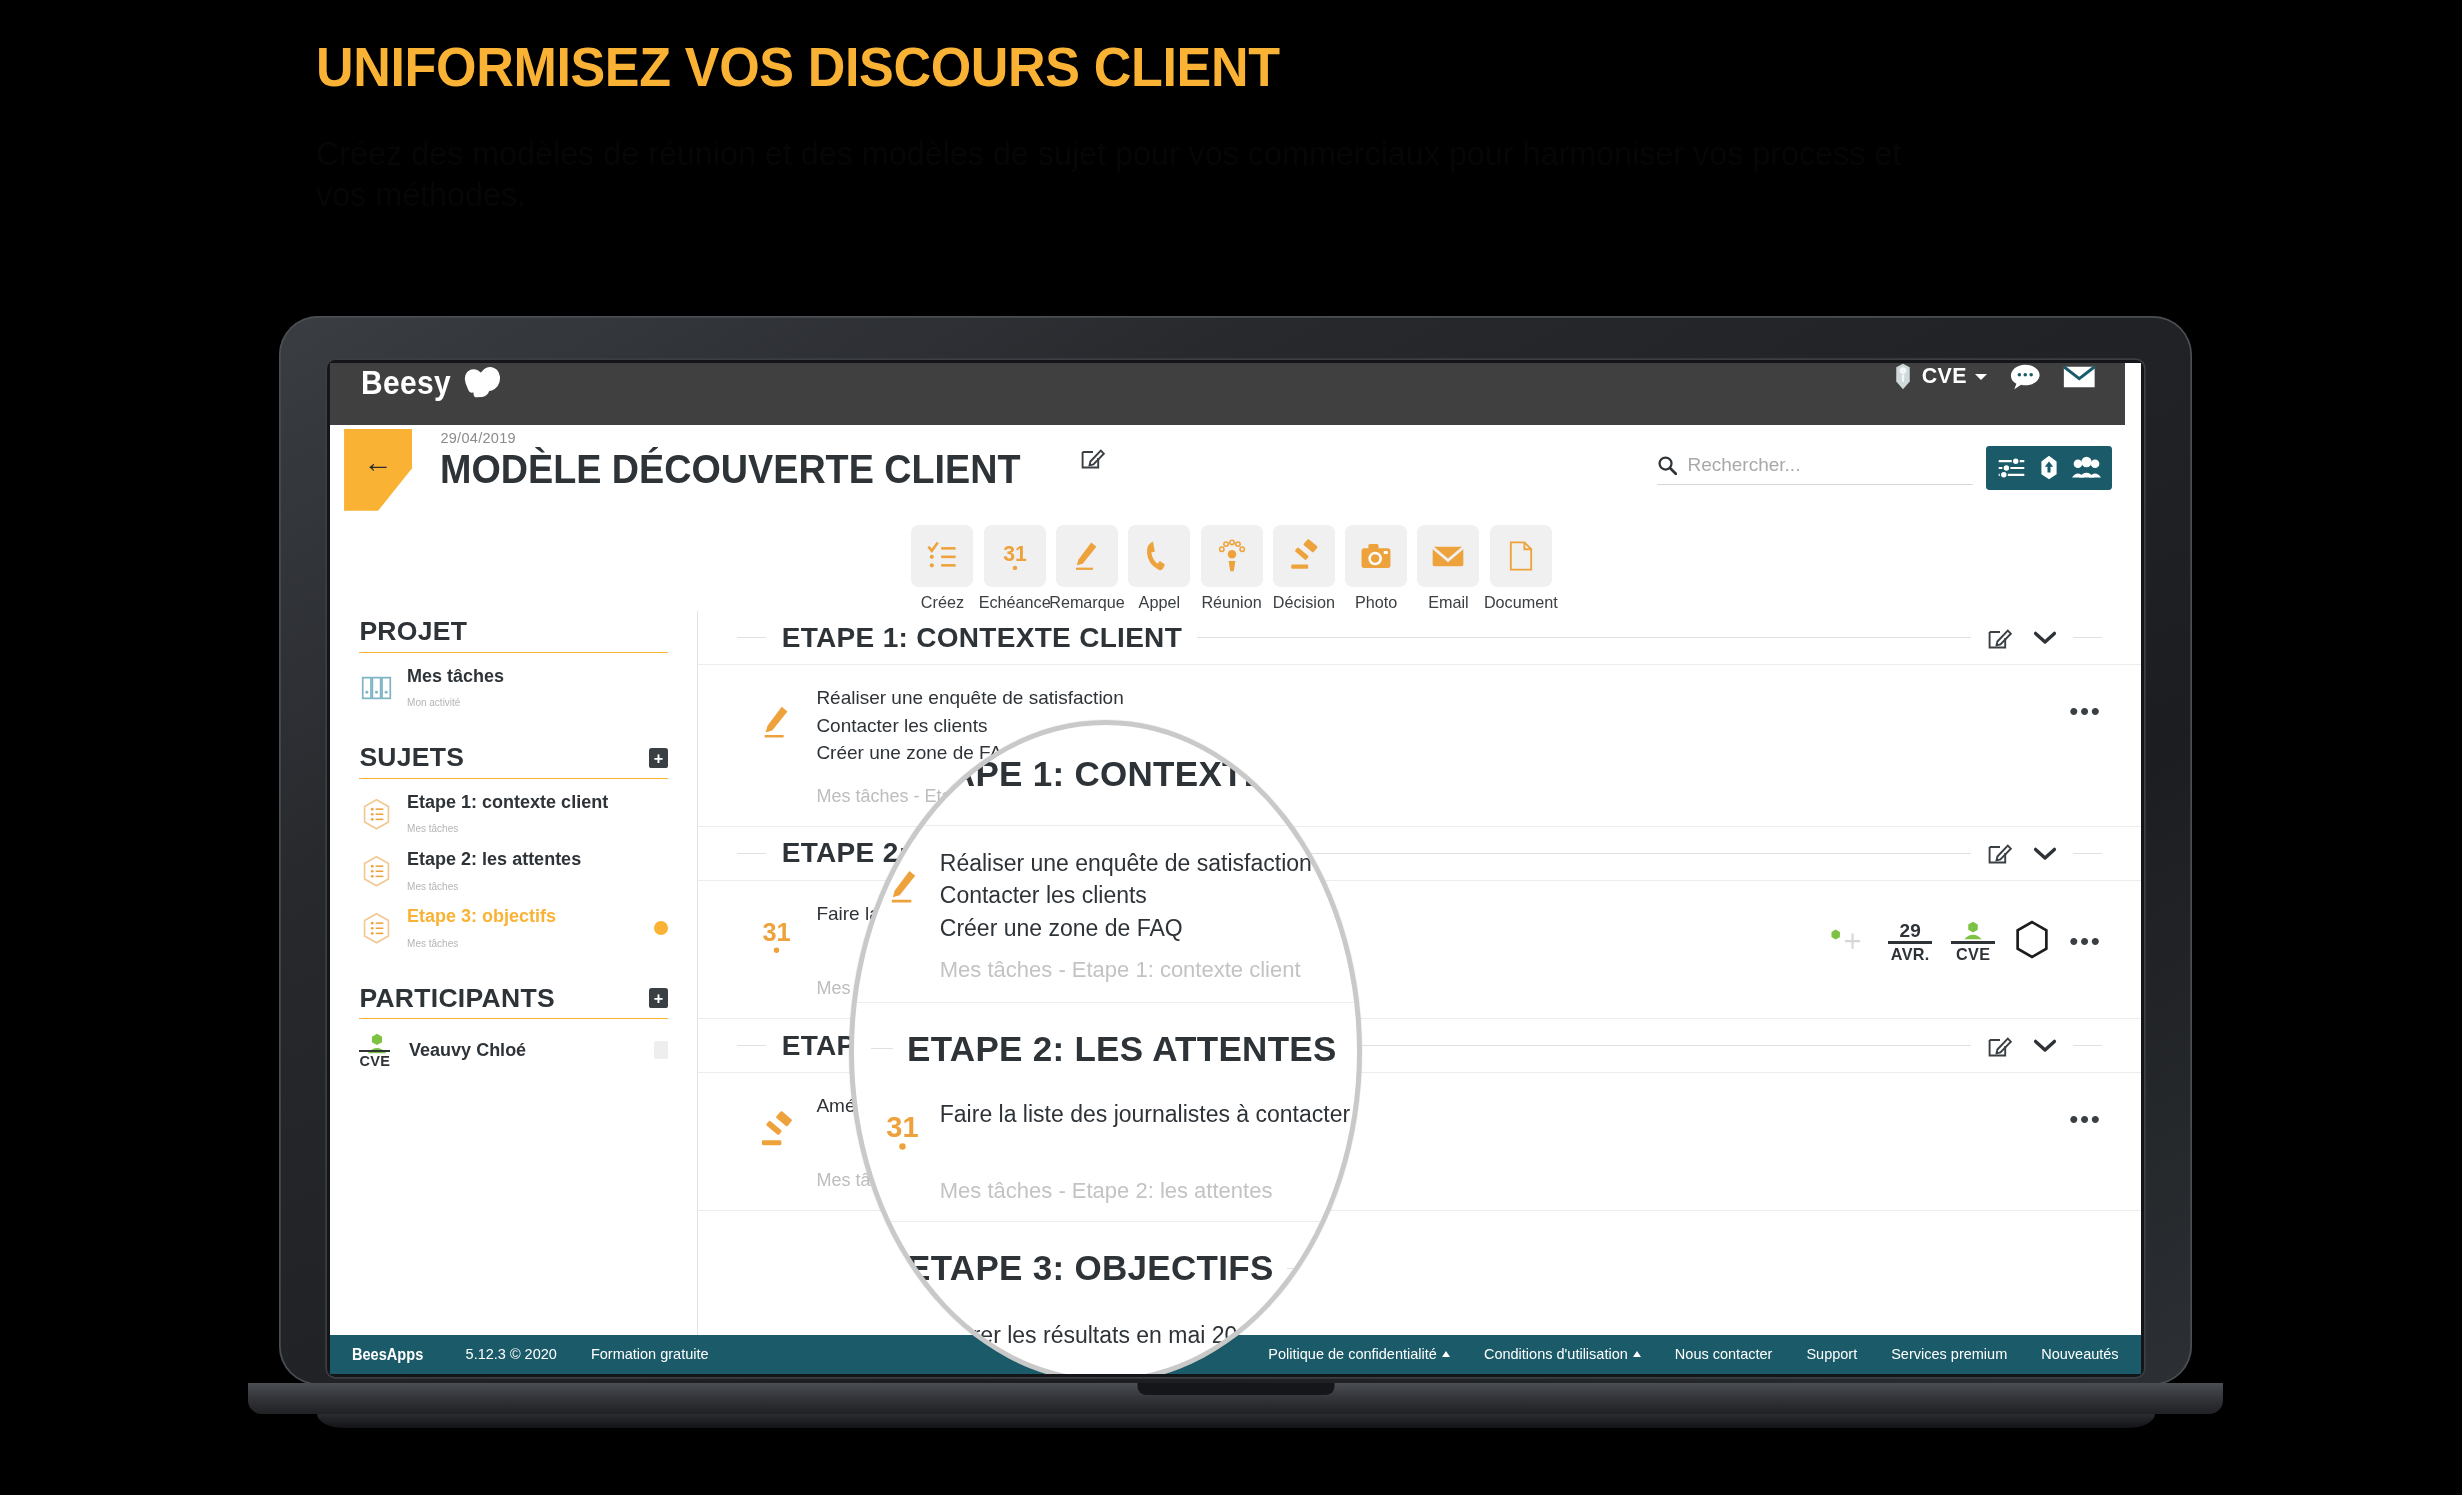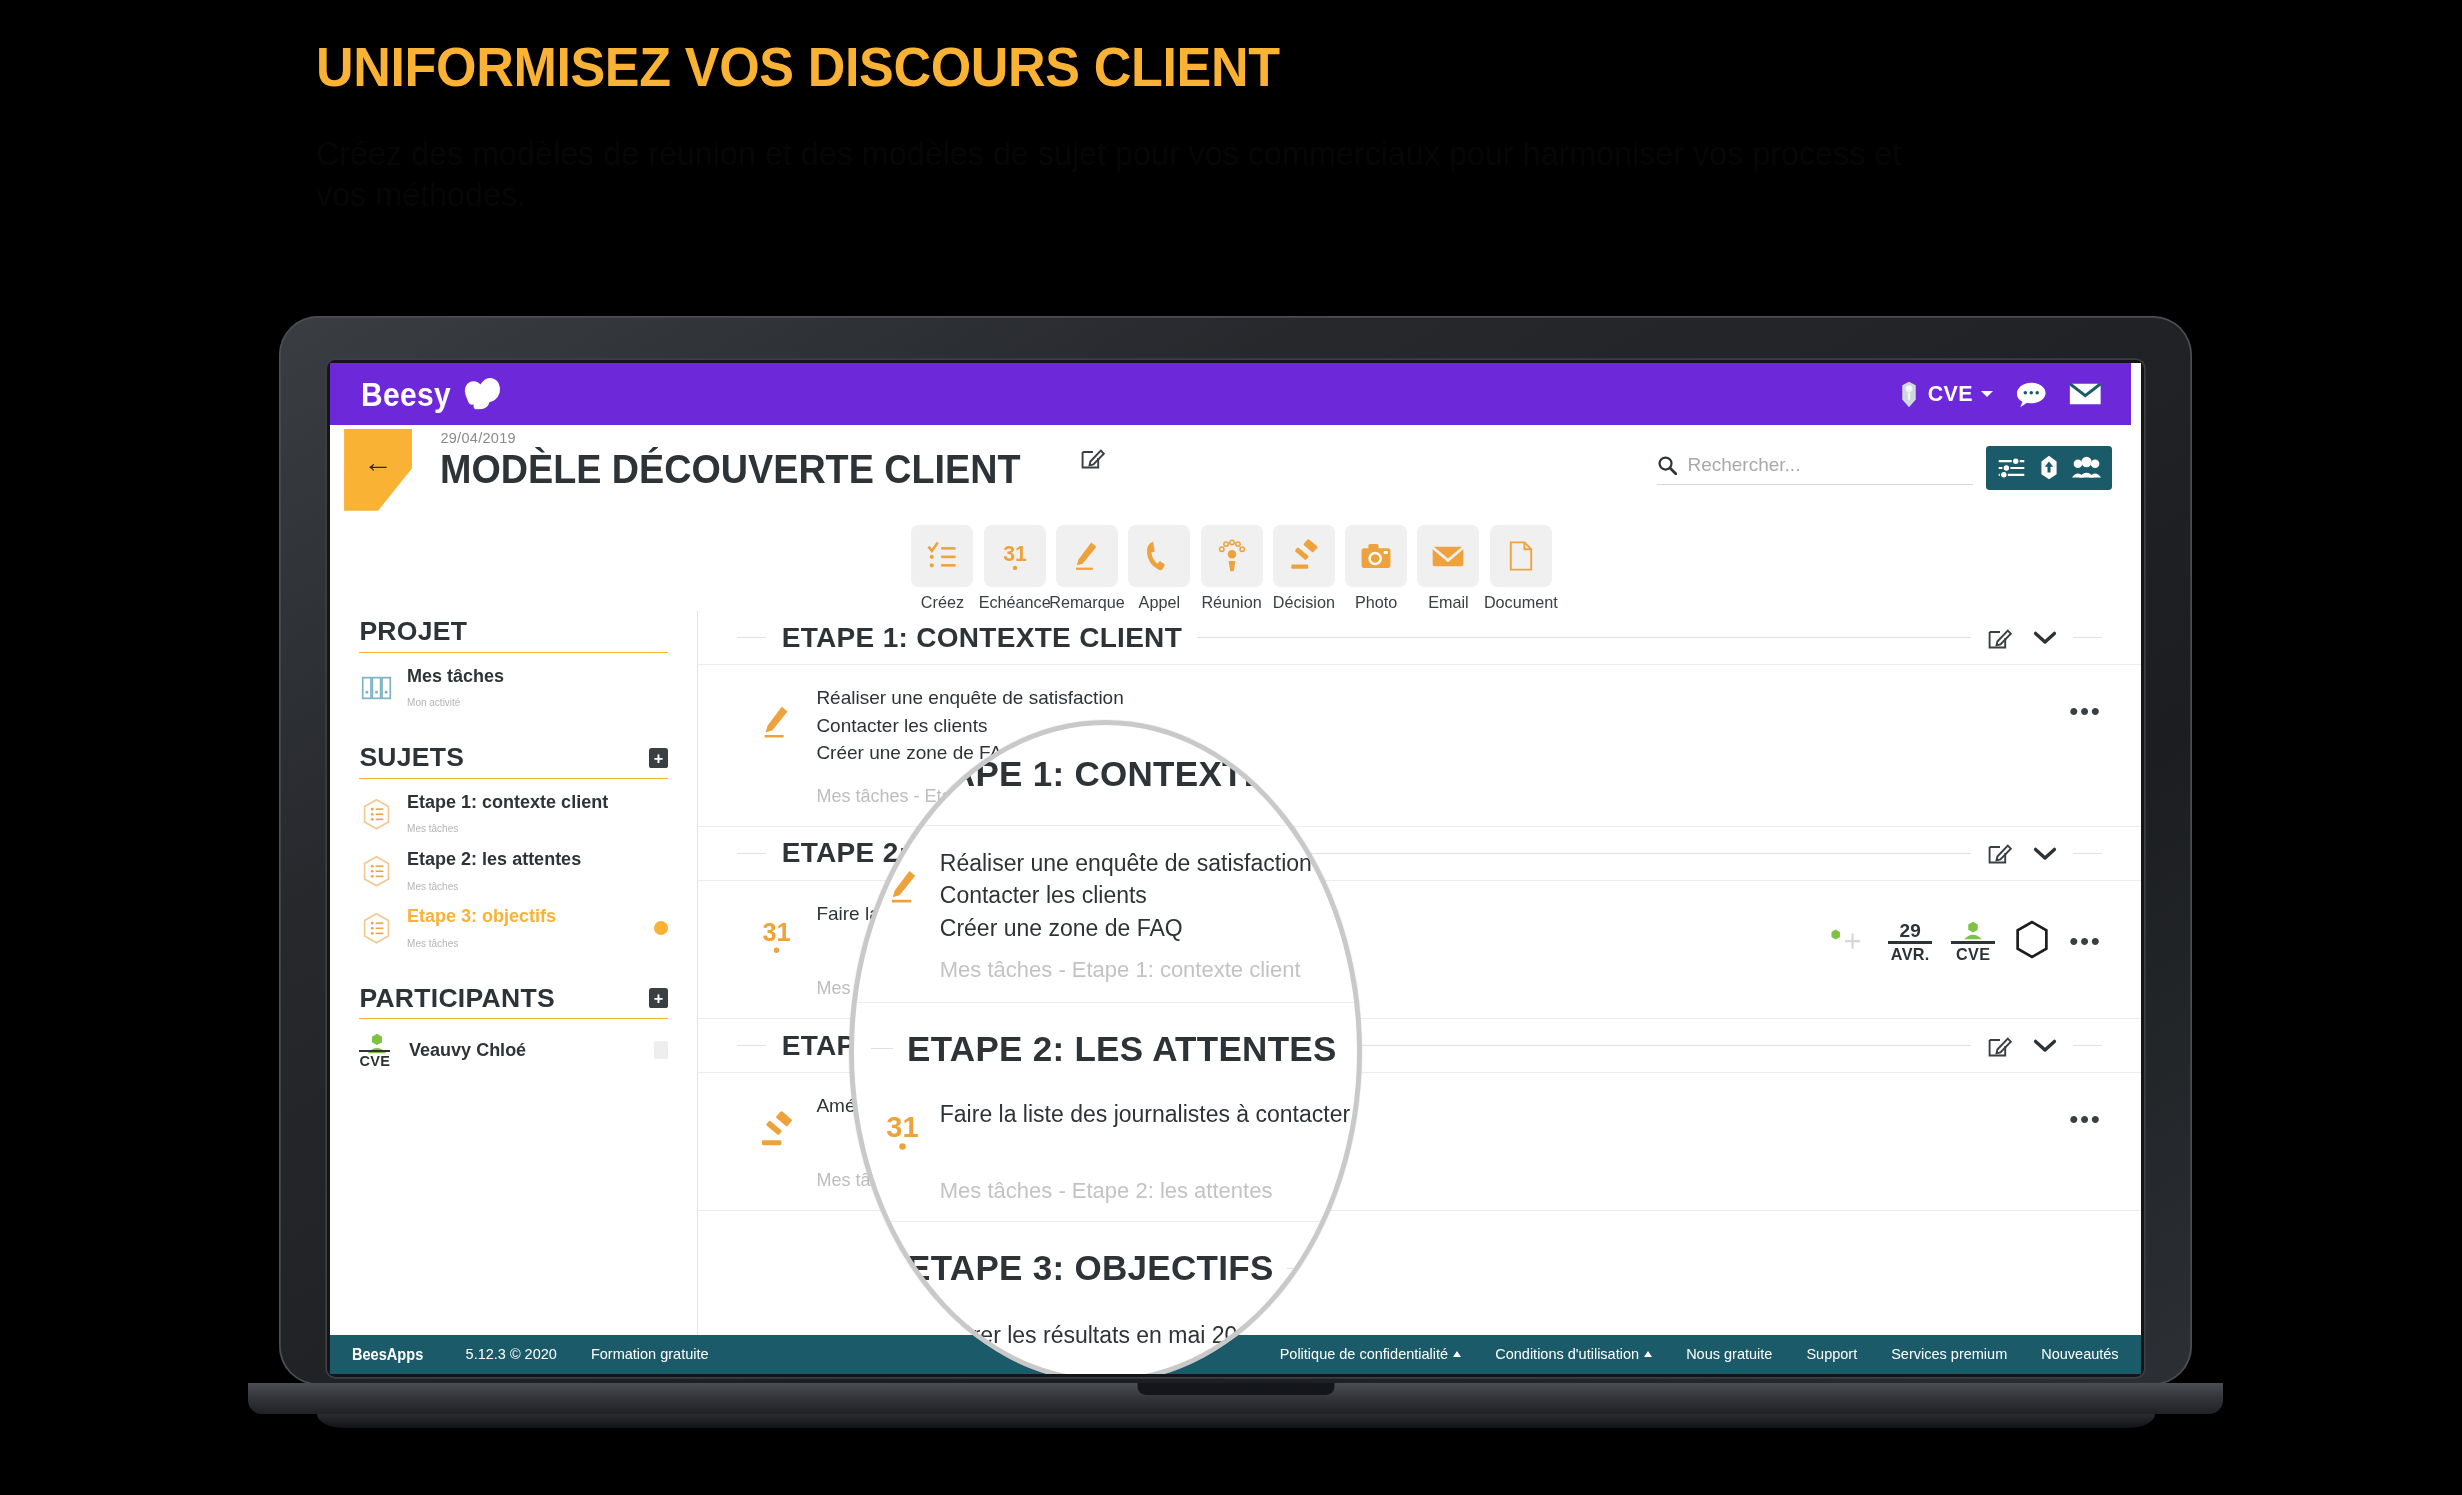--- a/index.html
+++ b/index.html
@@ -63,23 +63,23 @@
     background: #15161a; border-radius: 0 0 8.5px 8.5px;
   }
   .laptop-foot {
     position: absolute; left: 38px; top: 1098px; width: 1838px; height: 13.7px;
     background: linear-gradient(180deg,#2a2c30,#121316);
     border-radius: 0 0 51px 51px / 0 0 26px 26px;
   }
 
   
   .navbar {
-    position: absolute; left: 0; top: 0; right: 10px; height: 62px;
-    background: #6d28d9;
-    display: flex; align-items: center;
+    position: absolute; left: 0; top: 0; right: 16px; height: 62px;
+    background: #404040;
+    display: flex; align-items: flex-start;
   }
   .brand { display: flex; align-items: center; margin-left: 31px; margin-right: 29px; }
   .brand-text {
     font-family: "Liberation Sans Narrow", "Liberation Sans", sans-serif;
     font-weight: bold; font-size: 34px; color: #ffffff;
     transform: scaleX(0.88); transform-origin: left center;
     letter-spacing: 0.4px;
   }
   .brand-mark { position: relative; width: 38px; height: 29px; margin-left: 1.7px; }
   .brand-mark i {
@@ -767,21 +767,21 @@
       <div class="ft-right">
         <span class="ft-link">
           <span class="ft-txt">Politique de confidentialité</span>
           <span class="tri-up"></span>
         </span>
         <span class="ft-link">
           <span class="ft-txt">Conditions d'utilisation</span>
           <span class="tri-up"></span>
         </span>
         <span class="ft-link">
-          <span class="ft-txt">Nous gratuite</span>
+          <span class="ft-txt">Nous contacter</span>
         </span>
         <span class="ft-link">
           <span class="ft-txt">Support</span>
         </span>
         <span class="ft-link">
           <span class="ft-txt">Services premium</span>
         </span>
         <span class="ft-link">
           <span class="ft-txt">Nouveautés</span>
         </span>

